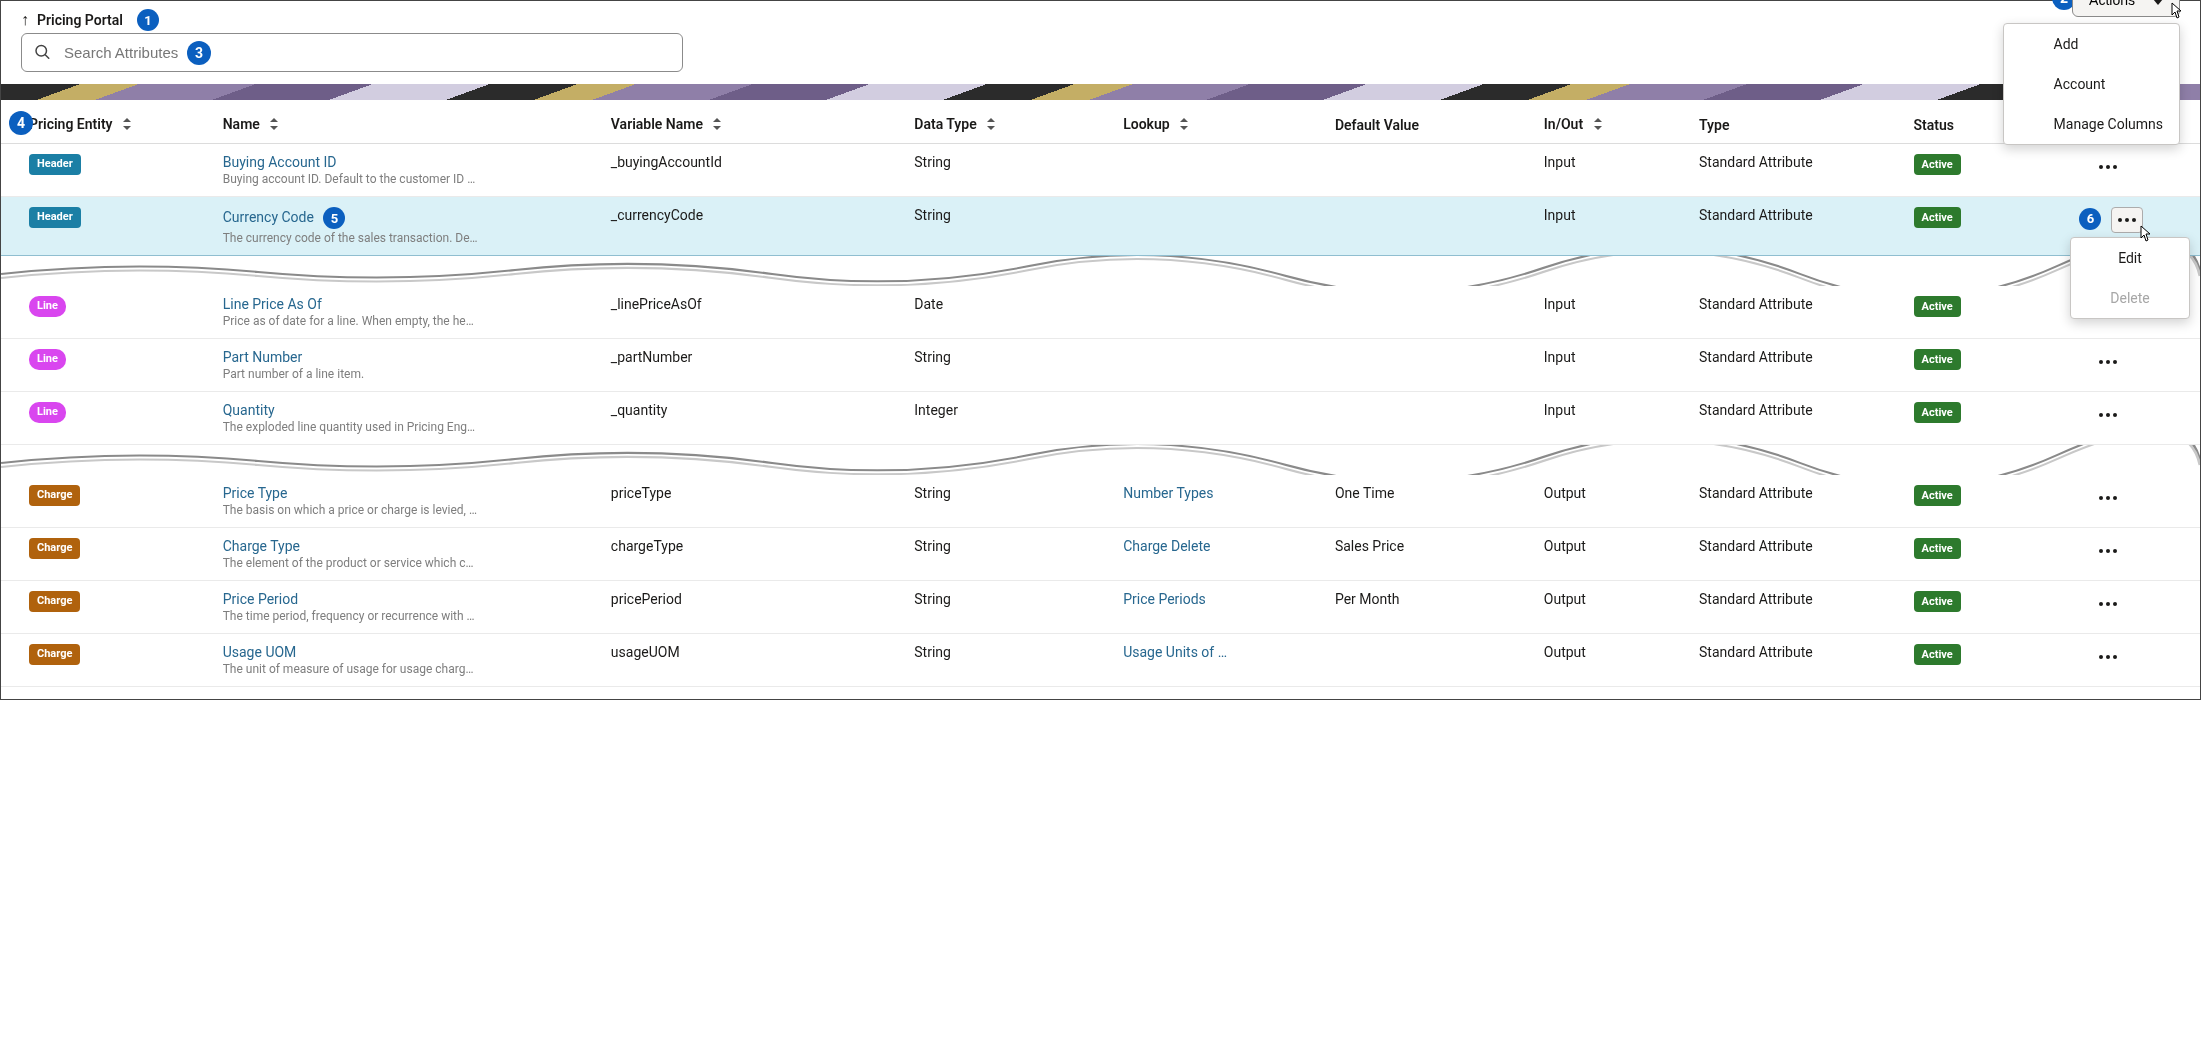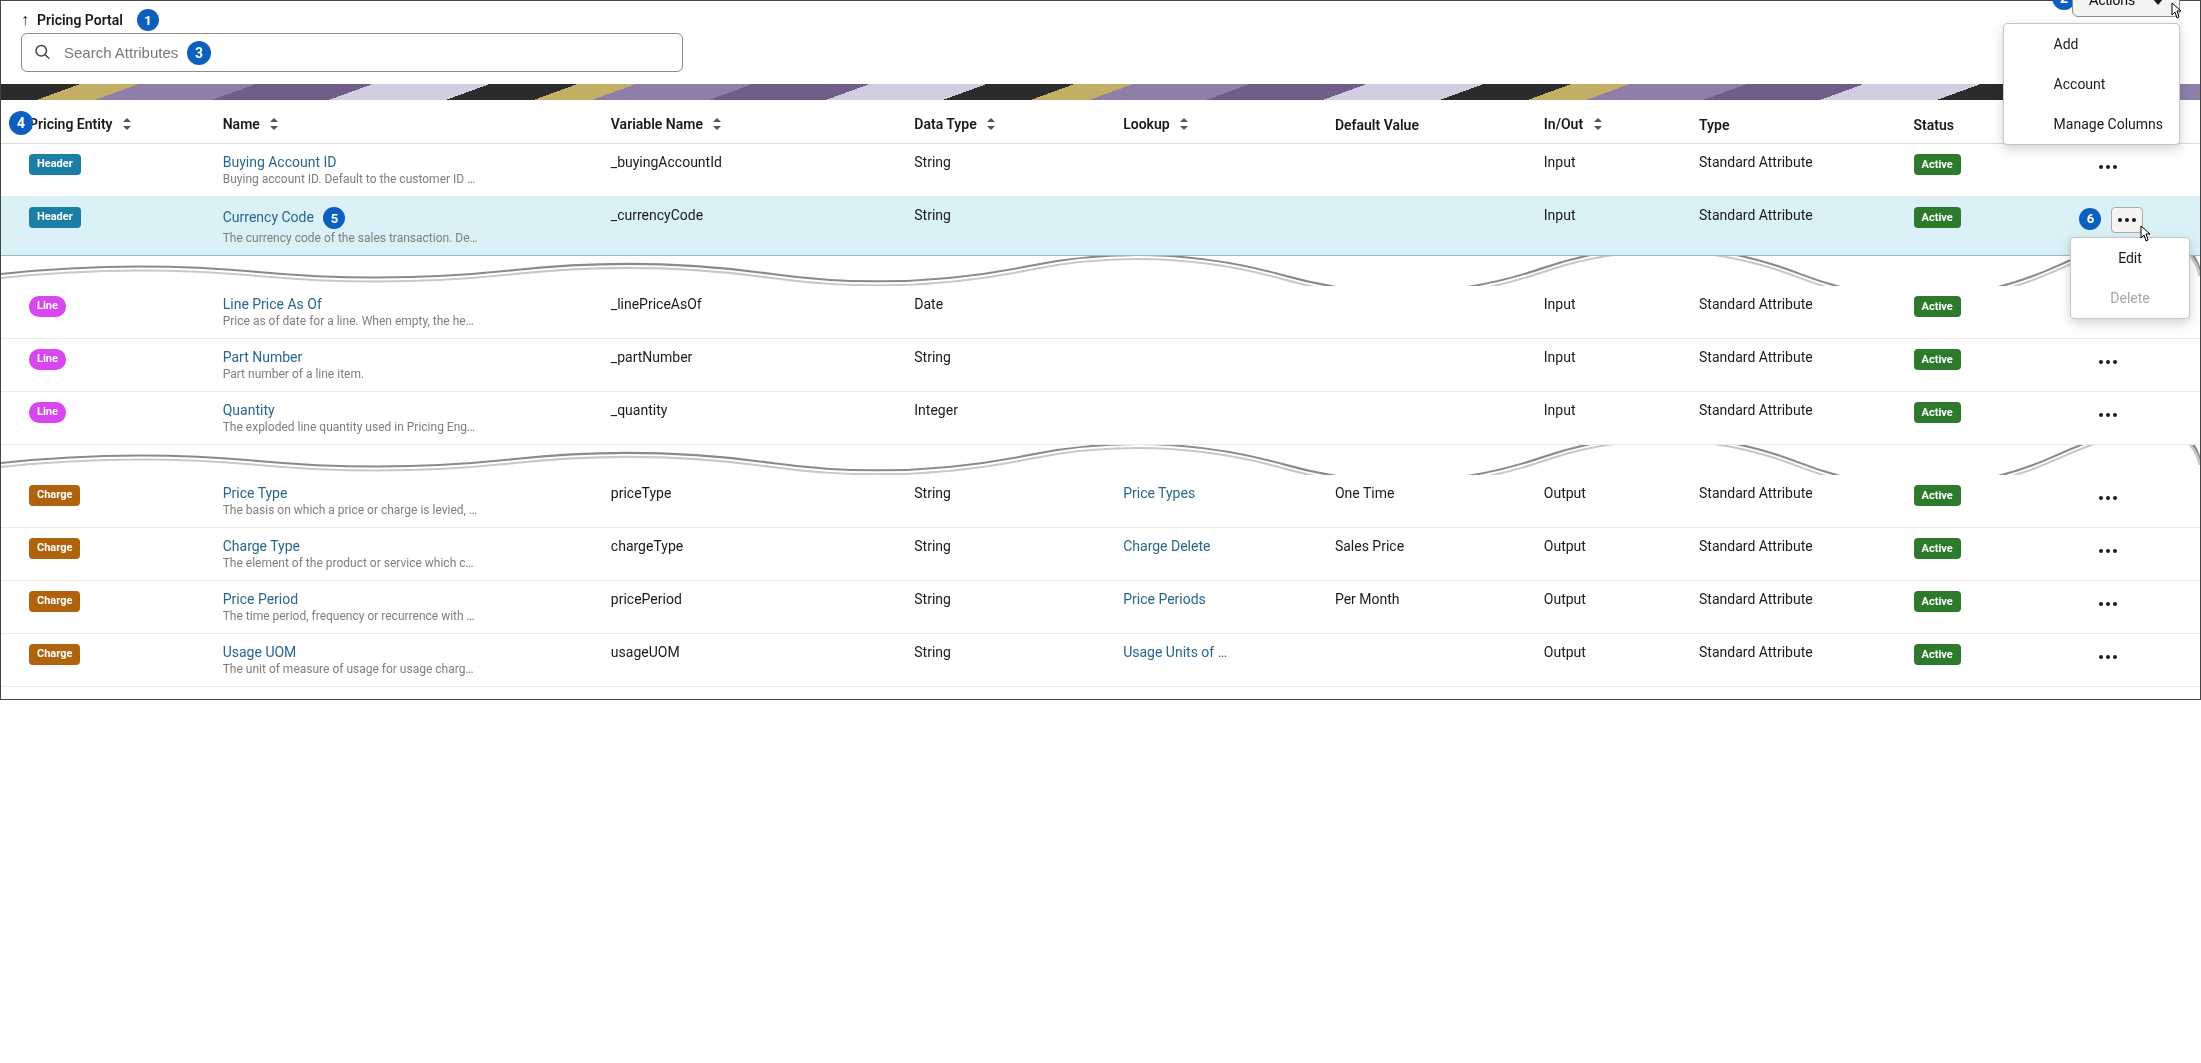--- a/index.html
+++ b/index.html
@@ -520,21 +520,21 @@
           </td>
         </tr>
         <tr>
           <td class="col-entity"><span class="badge badge-charge">Charge</span></td>
           <td>
             <span class="name-link">Price Type </span>
                    <div class="name-desc">The basis on which a price or charge is levied, whet…</div>
           </td>
           <td>priceType</td>
           <td>String</td>
-          <td><span class="lookup-link">Price Types</span></td>
+          <td><span class="lookup-link">Number Types</span></td>
           <td>One Time</td>
           <td>Output</td>
           <td>Standard Attribute</td>
           <td><span class="status-active">Active</span></td>
           <td style="text-align: center;"><span class="kebab ">
     <svg width="18" height="4" viewBox="0 0 18 4">
       <circle cx="2" cy="2" r="2"></circle>
                 <circle cx="9" cy="2" r="2"></circle>
                 <circle cx="16" cy="2" r="2"></circle>
     </svg>

